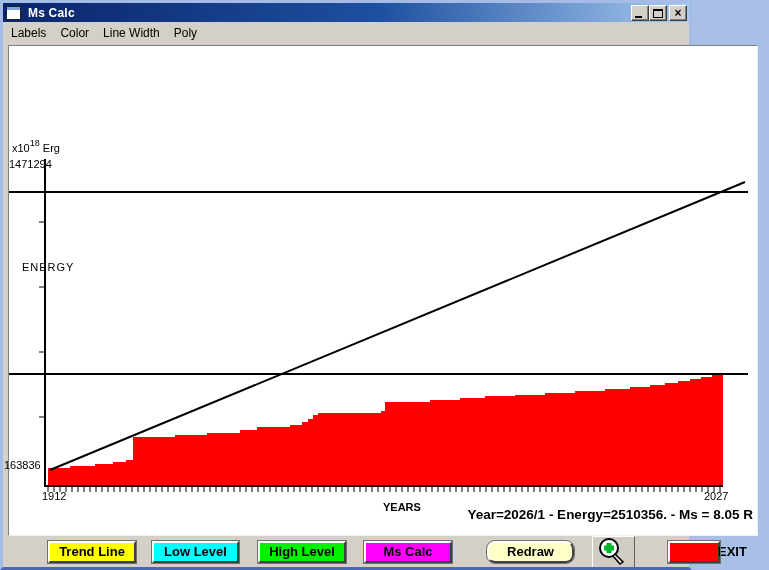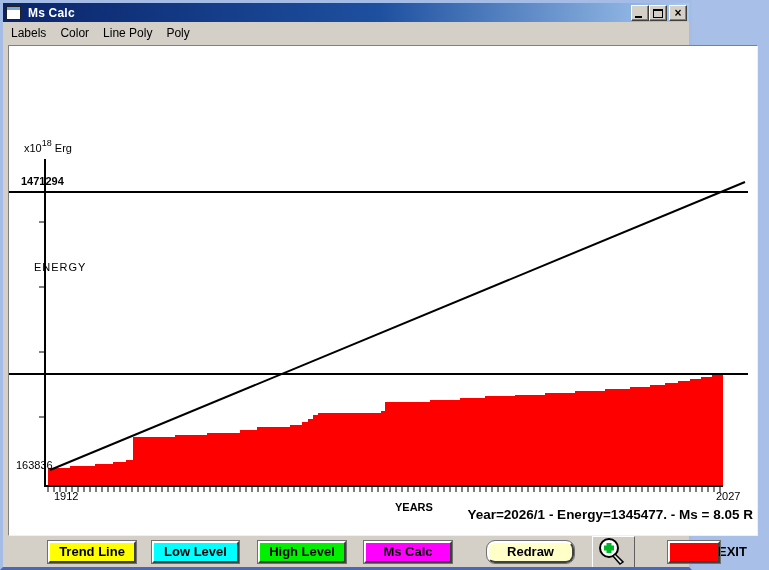--- a/index.html
+++ b/index.html
@@ -22,24 +22,24 @@
   .winbtn.close{margin-left:2px;font-size:12px;line-height:10px;}
   
   #menubar{position:absolute;left:0;top:19px;right:0;height:21px;display:flex;align-items:center;
            background:#d4d0c8;font-size:12px;color:#000;}
   .menu-item{padding:2px 5px;margin-left:4px;cursor:default;}
   .menu-item:first-child{margin-left:3px;}
   
   #picturebox{position:absolute;left:5px;top:42px;width:750px;height:491px;box-sizing:border-box;
               background:#fff;border:1px solid #808080;border-bottom-color:#f0f0f0;border-right-color:#f0f0f0;}
   #chart-svg{position:absolute;left:0;top:0;width:748px;height:489px;}
-  .chart-label{position:absolute;color:#000;font-size:11px;white-space:nowrap;background:transparent;margin-left:12px;}
+  .chart-label{position:absolute;color:#000;font-size:11px;white-space:nowrap;background:transparent;}
   #unit-label{left:3px;top:93px;}
   #unit-label sup{font-size:9px;position:relative;top:-1px;}
-  #y-top-value{left:0px;top:129px;font-weight:bold;}
+  #y-top-value{left:0px;top:112px;}
   #ylabel-vertical{left:13px;top:213px;width:12px;word-break:break-all;line-height:16px;letter-spacing:1px;text-align:right;}
   #y-bottom-value{left:-5px;top:413px;}
   #x-start-label{left:33px;top:444px;}
   #x-end-label{left:695px;top:444px;}
   #xlabel{left:374px;top:455px;font-weight:bold;}
   #status-text{position:absolute;right:4px;top:461px;font-size:13.5px;font-weight:bold;color:#000;white-space:nowrap;}
   
   .btn{position:absolute;top:538px;height:22px;box-sizing:border-box;
        border-top:2px solid #fff;border-left:2px solid #fff;border-right:2px solid #404040;border-bottom:2px solid #404040;
        outline:1px solid #707070;
@@ -58,21 +58,21 @@
     <div id="win-controls">
       <div class="winbtn min"></div>
       <div class="winbtn max"></div>
       <div class="winbtn close">×</div>
     </div>
   </div>
 
   <div id="menubar">
     <span class="menu-item">Labels</span>
     <span class="menu-item">Color</span>
-    <span class="menu-item">Line Poly</span>
+    <span class="menu-item">Line Width</span>
     <span class="menu-item">Poly</span>
   </div>
 
   <div id="picturebox">
     <svg id="chart-svg" viewBox="0 0 748 489">
         <polygon points="39,439 39,422 61,422 61,420 86,420 86,418 104,418 104,416 117,416 117,414 124,414 124,391 166,391 166,389 198,389 198,387 231,387 231,384 248,384 248,381 281,381 281,379 293,379 293,376 299,376 299,373 304,373 304,369 309,369 309,367 372,367 372,365 376,365 376,356 421,356 421,354 451,354 451,352 476,352 476,350 506,350 506,349 536,349 536,347 566,347 566,345 596,345 596,343 621,343 621,341 641,341 641,339 656,339 656,337 669,337 669,335 681,335 681,333 692,333 692,331 703,331 703,329 714,329 714,439" fill="#ff0000"></polygon>
         <line x1="36" y1="113" x2="36" y2="441" stroke="#000000" stroke-width="2"></line>
         <line x1="35" y1="440" x2="714" y2="440" stroke="#000000" stroke-width="2"></line>
         <line x1="0" y1="146" x2="739" y2="146" stroke="#000000" stroke-width="2"></line>
         <line x1="0" y1="328" x2="739" y2="328" stroke="#000000" stroke-width="2"></line>
@@ -83,21 +83,21 @@
 
     <div class="chart-label" id="unit-label">
       <span>x10</span><sup>18</sup><span> Erg</span>
     </div>
     <div class="chart-label" id="y-top-value">1471294</div>
     <div class="chart-label" id="ylabel-vertical">ENERGY</div>
     <div class="chart-label" id="y-bottom-value">163836</div>
     <div class="chart-label" id="x-start-label">1912</div>
     <div class="chart-label" id="x-end-label">2027</div>
     <div class="chart-label" id="xlabel">YEARS</div>
-    <div id="status-text">Year=2026/1 - Energy=1345477. - Ms = 8.05 R</div>
+    <div id="status-text">Year=2026/1 - Energy=2510356. - Ms = 8.05 R</div>
   </div>
 
   <div class="btn" style="left: 45px; width: 88px; background: rgb(255, 255, 0);">Trend Line</div>
   <div class="btn" style="left: 149px; width: 87px; background: rgb(0, 255, 255);">Low Level</div>
   <div class="btn" style="left: 255px; width: 88px; background: rgb(0, 240, 0);">High Level</div>
   <div class="btn" style="left: 361px; width: 88px; background: rgb(255, 0, 255);">Ms Calc</div>
   <div class="btn" style="left: 484px; width: 87px; background: rgb(255, 255, 200); border-radius: 8px;">Redraw</div>
 
   <div id="zoom-tool">
     <svg width="39" height="28" viewBox="0 0 39 28">

